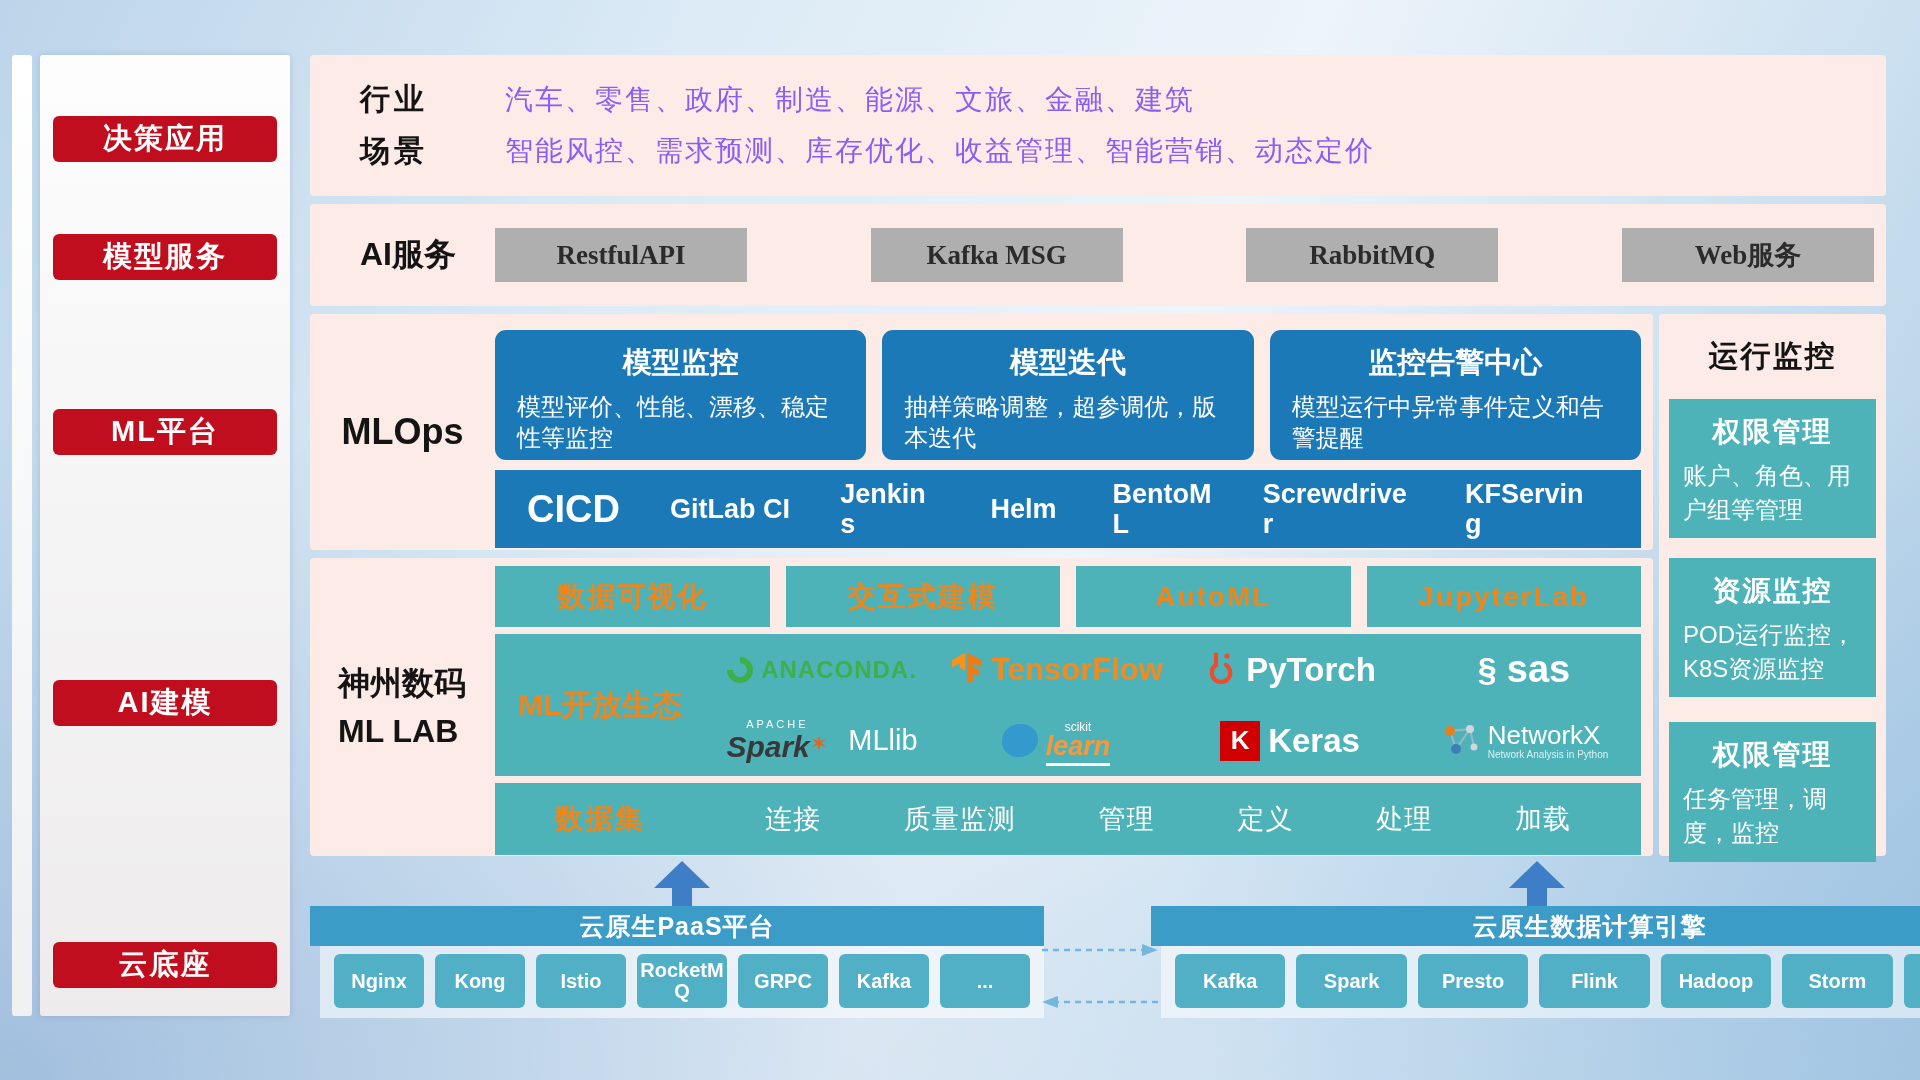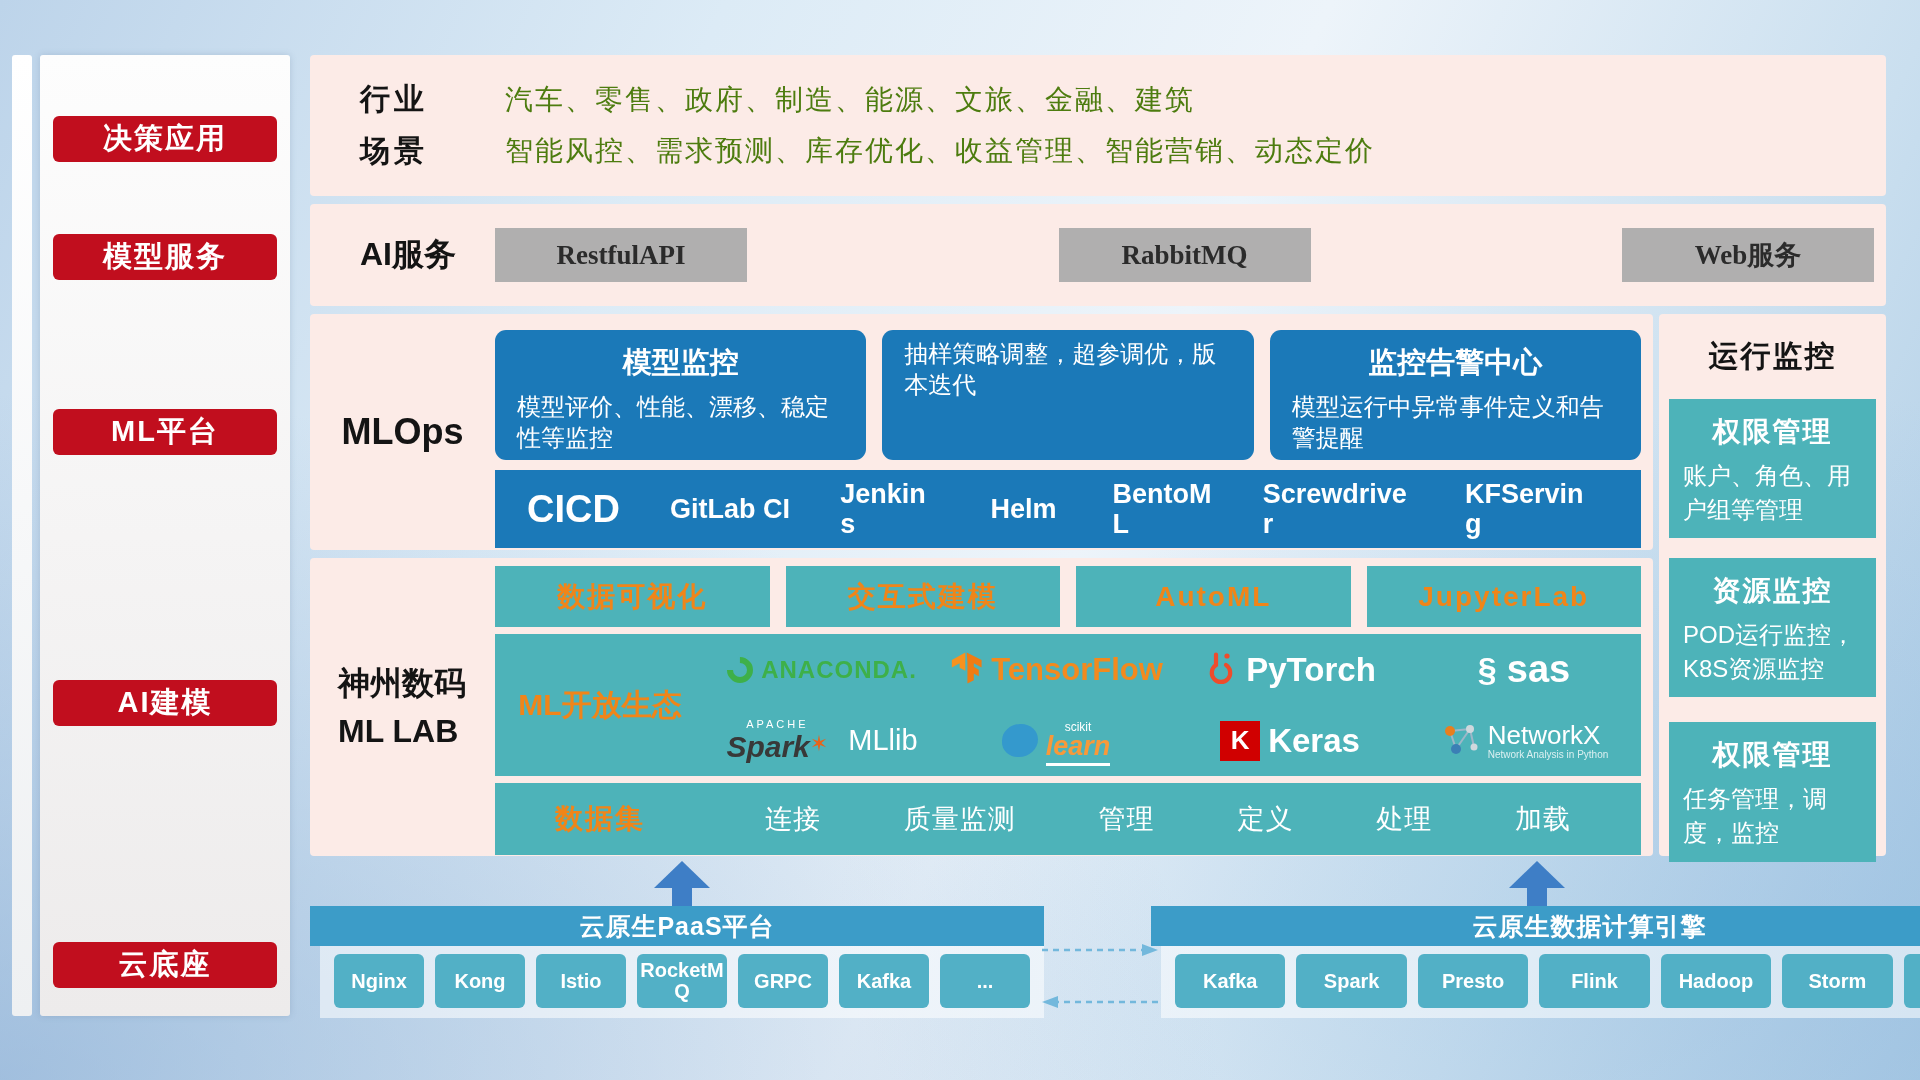--- a/index.html
+++ b/index.html
@@ -23,21 +23,21 @@
   
   .main{ position:absolute; left:310px; top:55px; width:1576px; height:801px;
     display:grid; grid-template-columns:1343px 227px; grid-template-rows:141px 102px 236px 298px; gap:8px 6px; }
   .panel{ background:#fcebe7; border-radius:4px; }
   .span2{ grid-column:1 / 3; }
 
   
   .row1{ display:flex; flex-direction:column; justify-content:space-evenly; padding:14px 20px 14px 50px; }
   .kv{ display:flex; align-items:center; }
   .kv .k{ width:145px; font-size:30px; font-weight:bold; color:#141414; letter-spacing:4px; }
-  .kv .v{ font-size:28px; color:#4d7c0f; letter-spacing:2px; }
+  .kv .v{ font-size:28px; color:#8b5cf6; letter-spacing:2px; }
 
   
   .row2{ display:flex; align-items:center; padding-left:50px; }
   .row2-label{ width:135px; font-size:32px; font-weight:bold; color:#141414; }
   .gray-btns{ flex:1; display:flex; justify-content:space-between; padding-right:12px;font-family:Liberation Serif, serif; }
   .gray-btn{ width:252px; height:54px; background:#b0afaf; color:#2b2b2b; font-size:27px; font-weight:bold;
     display:flex; align-items:center; justify-content:center; cursor:pointer; }
 
   
   .big-label{ width:185px; display:flex; flex-direction:column; align-items:center; justify-content:center;
@@ -153,34 +153,36 @@
       <div class="kv">
         <div class="k">场景</div>
         <div class="v">智能风控、需求预测、库存优化、收益管理、智能营销、动态定价</div>
       </div>
     </section>
 
     <section class="panel span2 row2">
       <div class="row2-label">AI服务</div>
       <div class="gray-btns">
         <div class="gray-btn">RestfulAPI</div>
+        <div class="gray-btn">Kafka MSG</div>
         <div class="gray-btn">RabbitMQ</div>
         <div class="gray-btn">Web服务</div>
       </div>
     </section>
 
     <section class="panel mlops">
       <div class="big-label">MLOps</div>
       <div class="mlops-right">
         <div class="blue-cards">
           <div class="blue-card">
             <div class="bc-title">模型监控</div>
             <div class="bc-desc">模型评价、性能、漂移、稳定性等监控</div>
           </div>
           <div class="blue-card">
+            <div class="bc-title">模型迭代</div>
             <div class="bc-desc">抽样策略调整，超参调优，版本迭代</div>
           </div>
           <div class="blue-card">
             <div class="bc-title">监控告警中心</div>
             <div class="bc-desc">模型运行中异常事件定义和告警提醒</div>
           </div>
         </div>
         <div class="cicd-bar">
           <div class="cicd-label">CICD</div>
           <div class="cicd-tool nowrap">GitLab CI</div>

